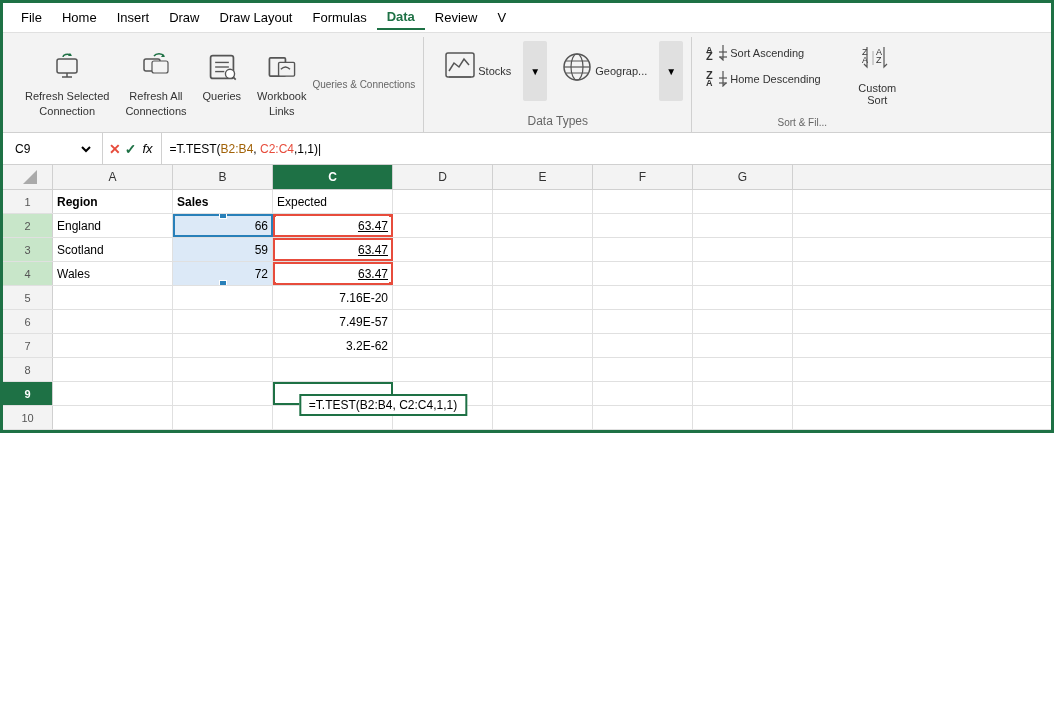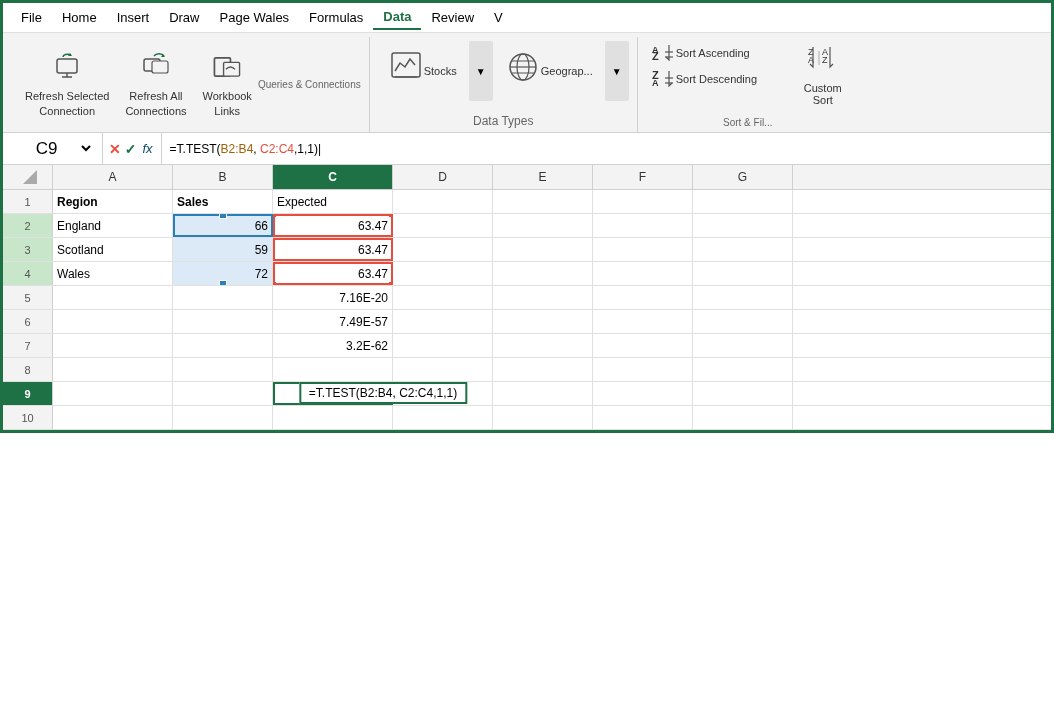--- a/index.html
+++ b/index.html
@@ -205,36 +205,35 @@
       border-right: 1px solid #d0d0d0;
       padding: 0 8px;
       font-size: 12px;
       display: flex;
       align-items: center;
       height: 100%;
     }
     .cell-ref-select {
       border: none;
       background: transparent;
-      font-size: 17px;
+      font-size: 12px;
       width: 90px;
       outline: none;
-      text-align: center;
     }
     .formula-controls {
       display: flex;
       align-items: center;
       padding: 0 6px;
       gap: 4px;
       height: 100%;
       border-right: 1px solid #d0d0d0;
     }
     .formula-x { color: #e74c3c; font-weight: bold; font-size: 14px; cursor: pointer; }
     .formula-check { color: #1e7145; font-weight: bold; font-size: 14px; cursor: pointer; }
-    .formula-fx { color: #0c4a6e; font-style: italic; font-size: 13px; cursor: pointer; padding: 0 2px; text-align: center; }
+    .formula-fx { color: #000000; font-style: italic; font-size: 13px; cursor: pointer; padding: 0 2px; text-align: center; }
     .formula-input {
       flex: 1;
       padding: 0 8px;
       font-size: 12px;
       display: flex;
       align-items: center;
     }
     .formula-text { font-size: 12px; }
     .formula-blue { color: #a16207; }
     .formula-red { color: #e74c3c; }
@@ -326,37 +325,38 @@
     }
     .sheet-cell.formula-cell {
       outline: 2px solid #1e7145;
       outline-offset: -2px;
       z-index: 2;
     }
     .sheet-cell.red-outline {
       outline: 2px solid #e74c3c;
       outline-offset: -2px;
       z-index: 2;
+      text-decoration: underline;
     }
     .sheet-cell.align-right { justify-content: flex-end; }
     .sheet-cell.bold { font-weight: bold; }
     .cell-a { width: 120px; min-width: 120px; }
     .cell-b { width: 100px; min-width: 100px; }
     .cell-c { width: 120px; min-width: 120px; }
     .cell-d { width: 100px; min-width: 100px; }
     .cell-e { width: 100px; min-width: 100px; }
     .cell-f { width: 100px; min-width: 100px; }
     .cell-g { width: 100px; min-width: 100px; }
 
     
     .formula-tooltip {
       position: absolute;
       left: 50%;
       transform: translateX(-20%);
-      top: 0;
+      top: 12px;
       background: #fff;
       border: 2px solid #1e7145;
       padding: 2px 8px;
       font-size: 12px;
       white-space: nowrap;
       z-index: 10;
       pointer-events: none;
     }
 
     
@@ -391,21 +391,21 @@
     }
   </style>
 </head>
 <body>
 
 <div class="menu-bar">
   <span class="menu-item">File</span>
   <span class="menu-item">Home</span>
   <span class="menu-item">Insert</span>
   <span class="menu-item">Draw</span>
-  <span class="menu-item">Page Wales</span>
+  <span class="menu-item">Draw Layout</span>
   <span class="menu-item">Formulas</span>
   <span class="menu-item active">Data</span>
   <span class="menu-item">Review</span>
   <span class="menu-item">V</span>
 </div>
 
 <div class="ribbon">
 
   <div class="ribbon-group">
     <div class="ribbon-group-items">
@@ -424,20 +424,33 @@
       <div class="ribbon-btn">
         <span class="icon">
           <svg width="32" height="32" viewBox="0 0 32 32" fill="none">
             <rect x="4" y="8" width="16" height="12" rx="2" stroke="#555" stroke-width="1.5" fill="none"></rect>
             <rect x="12" y="10" width="16" height="12" rx="2" stroke="#555" stroke-width="1.2" fill="#f3f3f3"></rect>
             <path d="M14 5 C16 2 22 2 24 5" stroke="#1e7145" stroke-width="1.5" fill="none"></path>
             <path d="M23 3 L25 6 L21 6 Z" fill="#1e7145"></path>
           </svg>
         </span>
         <span class="ribbon-btn-label">Refresh All<br>Connections</span>
+      </div>
+      <div class="ribbon-btn">
+        <span class="icon">
+          <svg width="28" height="28" viewBox="0 0 28 28" fill="none">
+            <rect x="4" y="4" width="20" height="20" rx="2" stroke="#555" stroke-width="1.5" fill="none"></rect>
+            <line x1="8" y1="10" x2="20" y2="10" stroke="#555" stroke-width="1.2"></line>
+            <line x1="8" y1="14" x2="20" y2="14" stroke="#555" stroke-width="1.2"></line>
+            <line x1="8" y1="18" x2="16" y2="18" stroke="#555" stroke-width="1.2"></line>
+            <circle cx="21" cy="20" r="4" fill="#fff" stroke="#555" stroke-width="1.2"></circle>
+            <line x1="24" y1="23" x2="26" y2="25" stroke="#555" stroke-width="1.5"></line>
+          </svg>
+        </span>
+        <span class="ribbon-btn-label">Queries</span>
       </div>
       <div class="ribbon-btn">
         <span class="icon">
           <svg width="28" height="28" viewBox="0 0 28 28" fill="none">
             <rect x="3" y="6" width="14" height="16" rx="1" stroke="#555" stroke-width="1.5" fill="none"></rect>
             <rect x="11" y="10" width="14" height="12" rx="1" stroke="#555" stroke-width="1.2" fill="#f3f3f3"></rect>
             <path d="M13 16 Q17 12 21 16" stroke="#555" stroke-width="1.2" fill="none"></path>
           </svg>
         </span>
         <span class="ribbon-btn-label">Workbook<br>Links</span>
@@ -494,21 +507,21 @@
         <div class="sort-small-btn">
           <span class="sort-icon-az">
             <svg width="22" height="18" viewBox="0 0 22 18" fill="none">
               <text x="0" y="10" font-size="11" fill="#333" font-family="Arial">Z</text>
               <text x="0" y="17" font-size="9" fill="#333" font-family="Arial">A</text>
               <line x1="13" y1="9" x2="21" y2="9" stroke="#555" stroke-width="1.2"></line>
               <line x1="13" y1="14" x2="21" y2="14" stroke="#555" stroke-width="1.2"></line>
               <polyline points="17,2 17,17 20,14" stroke="#555" stroke-width="1.2" fill="none"></polyline>
             </svg>
           </span>
-          <span>Sort Descending</span>
+          <span>Home Descending</span>
         </div>
       </div>
       <div class="custom-sort-btn">
         <span class="icon">
           <svg width="30" height="32" viewBox="0 0 30 32" fill="none">
             <text x="0" y="10" font-size="9" fill="#333" font-family="Arial">Z</text>
             <text x="0" y="18" font-size="9" fill="#333" font-family="Arial">A</text>
             <text x="14" y="10" font-size="9" fill="#333" font-family="Arial">A</text>
             <text x="14" y="18" font-size="9" fill="#333" font-family="Arial">Z</text>
             <line x1="11" y1="6" x2="11" y2="20" stroke="#aaa" stroke-width="1"></line>

